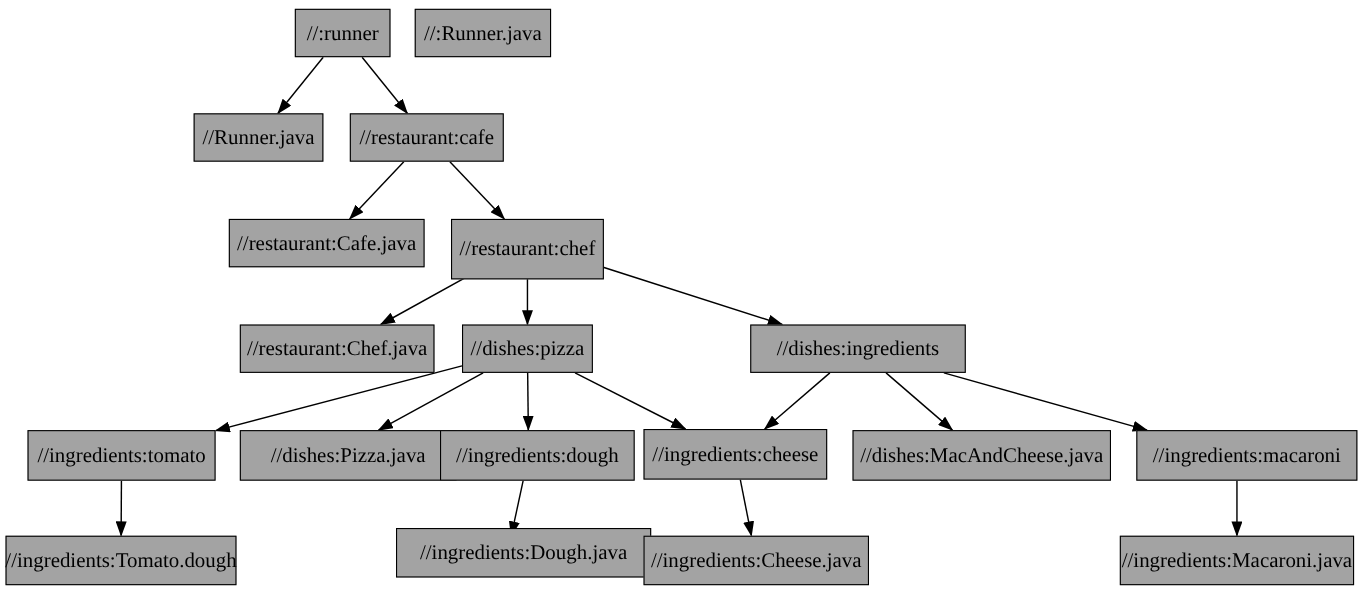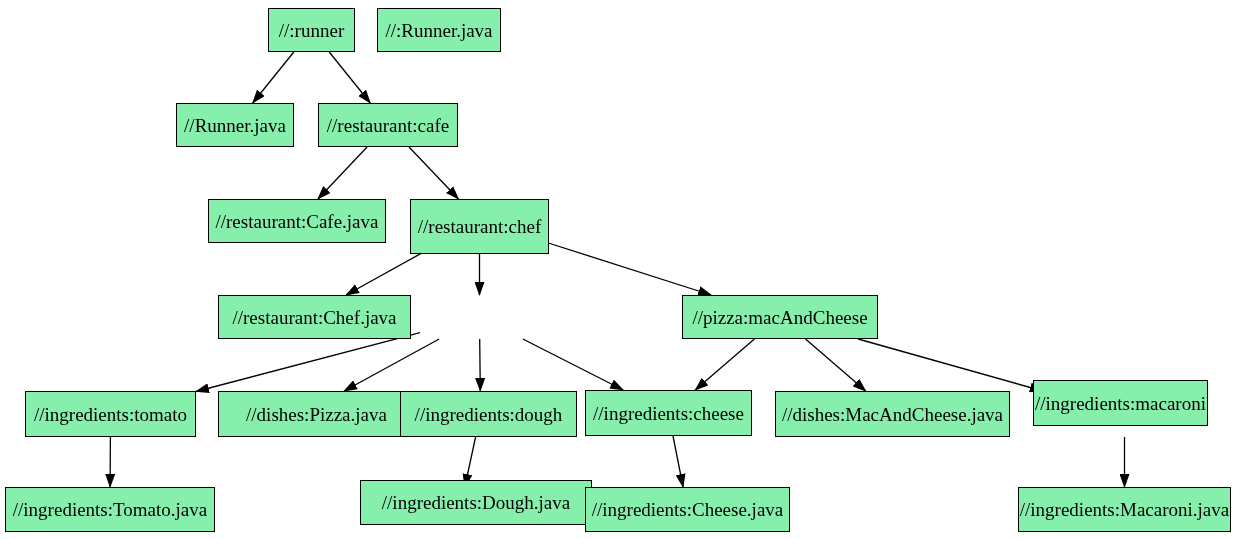--- a/index.html
+++ b/index.html
@@ -20,21 +20,21 @@
     left: 0;
     top: 0;
     width: 1242px;
     height: 539px;
     pointer-events: none;
   }
   .node {
     position: absolute;
     box-sizing: border-box;
     border: 1.4px solid #000000;
-    background: #86efac;
+    background: #a3a3a3;
     color: #000000;
     display: flex;
     align-items: center;
     justify-content: center;
     font-size: 19px;
     line-height: 1;
     white-space: nowrap;
     text-align: center;
   }
 </style>
@@ -70,26 +70,27 @@
         <line x1="1124.5" y1="437.0" x2="1124.5" y2="487.0" stroke="#000000" marker-end="url(#arrowhead)"></line>
       </g>
   </svg>
 
   <div class="node" style="left:268px;  top:8px;   width:87px;  height:44px">//:runner</div>
   <div class="node" style="left:377px;  top:8px;   width:124px; height:44px">//:Runner.java</div>
   <div class="node" style="left:318px;  top:103px; width:140px; height:44px">//restaurant:cafe</div>
   <div class="node" style="left:176px;  top:103px; width:118px; height:44px">//Runner.java</div>
   <div class="node" style="left:208px;  top:199px; width:178px; height:44px">//restaurant:Cafe.java</div>
   <div class="node" style="left:410px;  top:199px; width:139px; height:55px">//restaurant:chef</div>
-  <div class="node" style="left:218px;  top:295px; width:193px; height:44px">//restaurant:Chef.java</div>
-  <div class="node" style="left:682px;  top:295px; width:196px; height:44px">//pizza:macAndCheese</div>
+  <div class="node" style="left:218px;  top:295px; width:177px; height:44px">//restaurant:Chef.java</div>
+  <div class="node" style="left:420px;  top:295px; width:119px; height:44px">//dishes:pizza</div>
+  <div class="node" style="left:682px;  top:295px; width:196px; height:44px">//dishes:ingredients</div>
   <div class="node" style="left:25px;   top:391px; width:171px; height:46px">//ingredients:tomato</div>
   <div class="node" style="left:218px;  top:391px; width:197px; height:46px">//dishes:Pizza.java</div>
   <div class="node" style="left:400px;  top:391px; width:177px; height:46px">//ingredients:dough</div>
   <div class="node" style="left:585px;  top:390px; width:167px; height:46px">//ingredients:cheese</div>
   <div class="node" style="left:775px;  top:391px; width:235px; height:46px">//dishes:MacAndCheese.java</div>
-  <div class="node" style="left:1033px; top:380px; width:175px; height:46px">//ingredients:macaroni</div>
-  <div class="node" style="left:5px;    top:487px; width:210px; height:45px">//ingredients:Tomato.java</div>
+  <div class="node" style="left:1033px; top:391px; width:201px; height:46px">//ingredients:macaroni</div>
+  <div class="node" style="left:5px;    top:487px; width:210px; height:45px">//ingredients:Tomato.dough</div>
   <div class="node" style="left:360px;  top:480px; width:232px; height:45px">//ingredients:Dough.java</div>
   <div class="node" style="left:585px;  top:487px; width:205px; height:45px">//ingredients:Cheese.java</div>
   <div class="node" style="left:1018px; top:487px; width:213px; height:45px">//ingredients:Macaroni.java</div>
 
 </div>
 
 </body></html>

